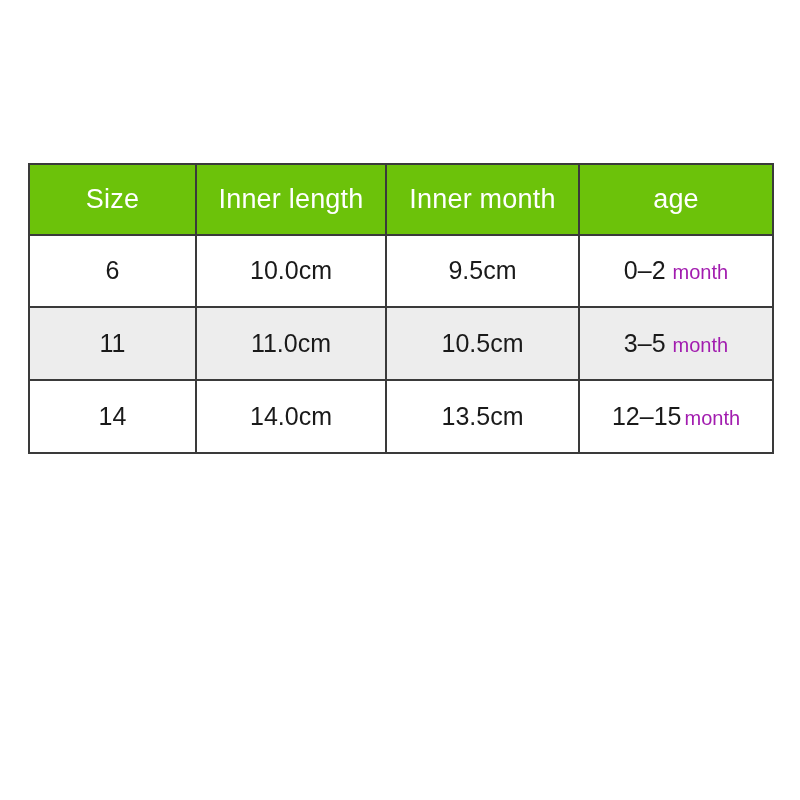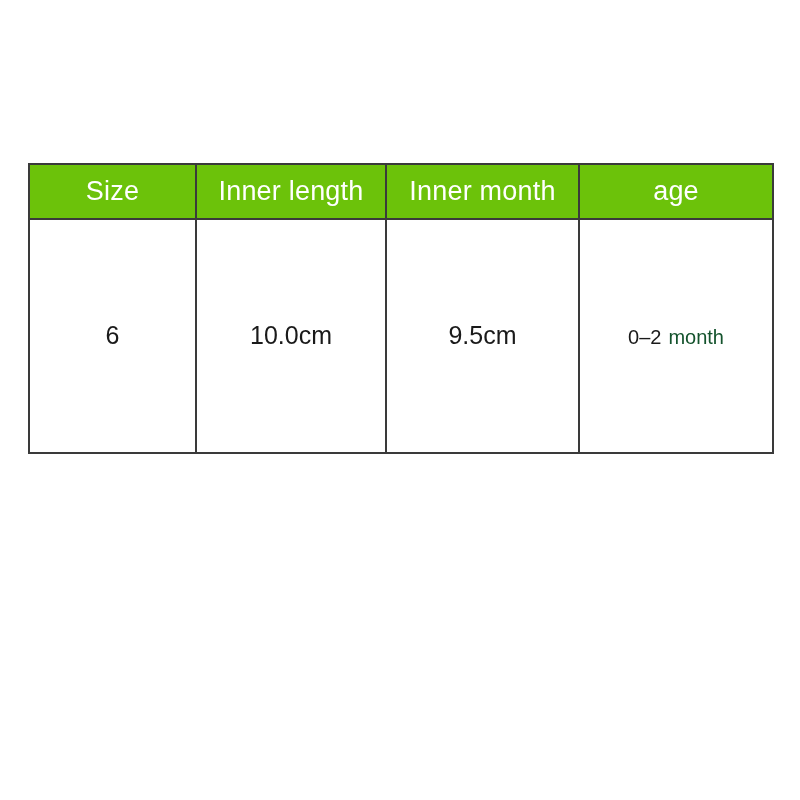--- a/index.html
+++ b/index.html
@@ -32,21 +32,21 @@
   }
 
   table.size-chart col.c-size   { width: 167px; }
   table.size-chart col.c-base   { width: 190px; }
   table.size-chart col.c-inner  { width: 193px; }
   table.size-chart col.c-age    { width: 194px; }
 
   table.size-chart th,
   table.size-chart td {
     border: 2px solid #3a3a3a;
-    padding: 2px;
+    padding: 10px;
     height: 48.5px;
     text-align: center;
     vertical-align: middle;
     font-weight: normal;
   }
 
   table.size-chart thead th {
     background: #6cc20a;
     color: #ffffff;
     font-size: 27px;
@@ -63,26 +63,26 @@
 
   table.size-chart tbody tr.alt td {
     background: #ededed;
   }
 
   
   td.age-cell {
     white-space: nowrap;
   }
   td.age-cell .age-range {
-    font-size: 20px;
+    font-size: 25px;
     color: #1a1a1a;
   }
   td.age-cell .age-unit {
     font-size: 20px;
-    color: #14532d;
+    color: #a21caf;
     margin-left: 7px;
   }
   tr.tight td.age-cell .age-unit {
     margin-left: 3px;
   }
 </style>
 </head>
 <body>
 
 <div id="size-chart-wrap">
@@ -103,19 +103,31 @@
     </thead>
     <tbody>
 
       <tr>
         <td>6</td>
         <td>10.0cm</td>
         <td>9.5cm</td>
         <td class="age-cell"><span class="age-range">0–2</span><span class="age-unit">month</span></td>
       </tr>
 
+      <tr class="alt">
+        <td>11</td>
+        <td>11.0cm</td>
+        <td>10.5cm</td>
+        <td class="age-cell"><span class="age-range">3–5</span><span class="age-unit">month</span></td>
+      </tr>
 
 
 
+      <tr class="tight">
+        <td>14</td>
+        <td>14.0cm</td>
+        <td>13.5cm</td>
+        <td class="age-cell"><span class="age-range">12–15</span><span class="age-unit">month</span></td>
+      </tr>
 
     </tbody>
   </table>
 </div>
 
 </body></html>

